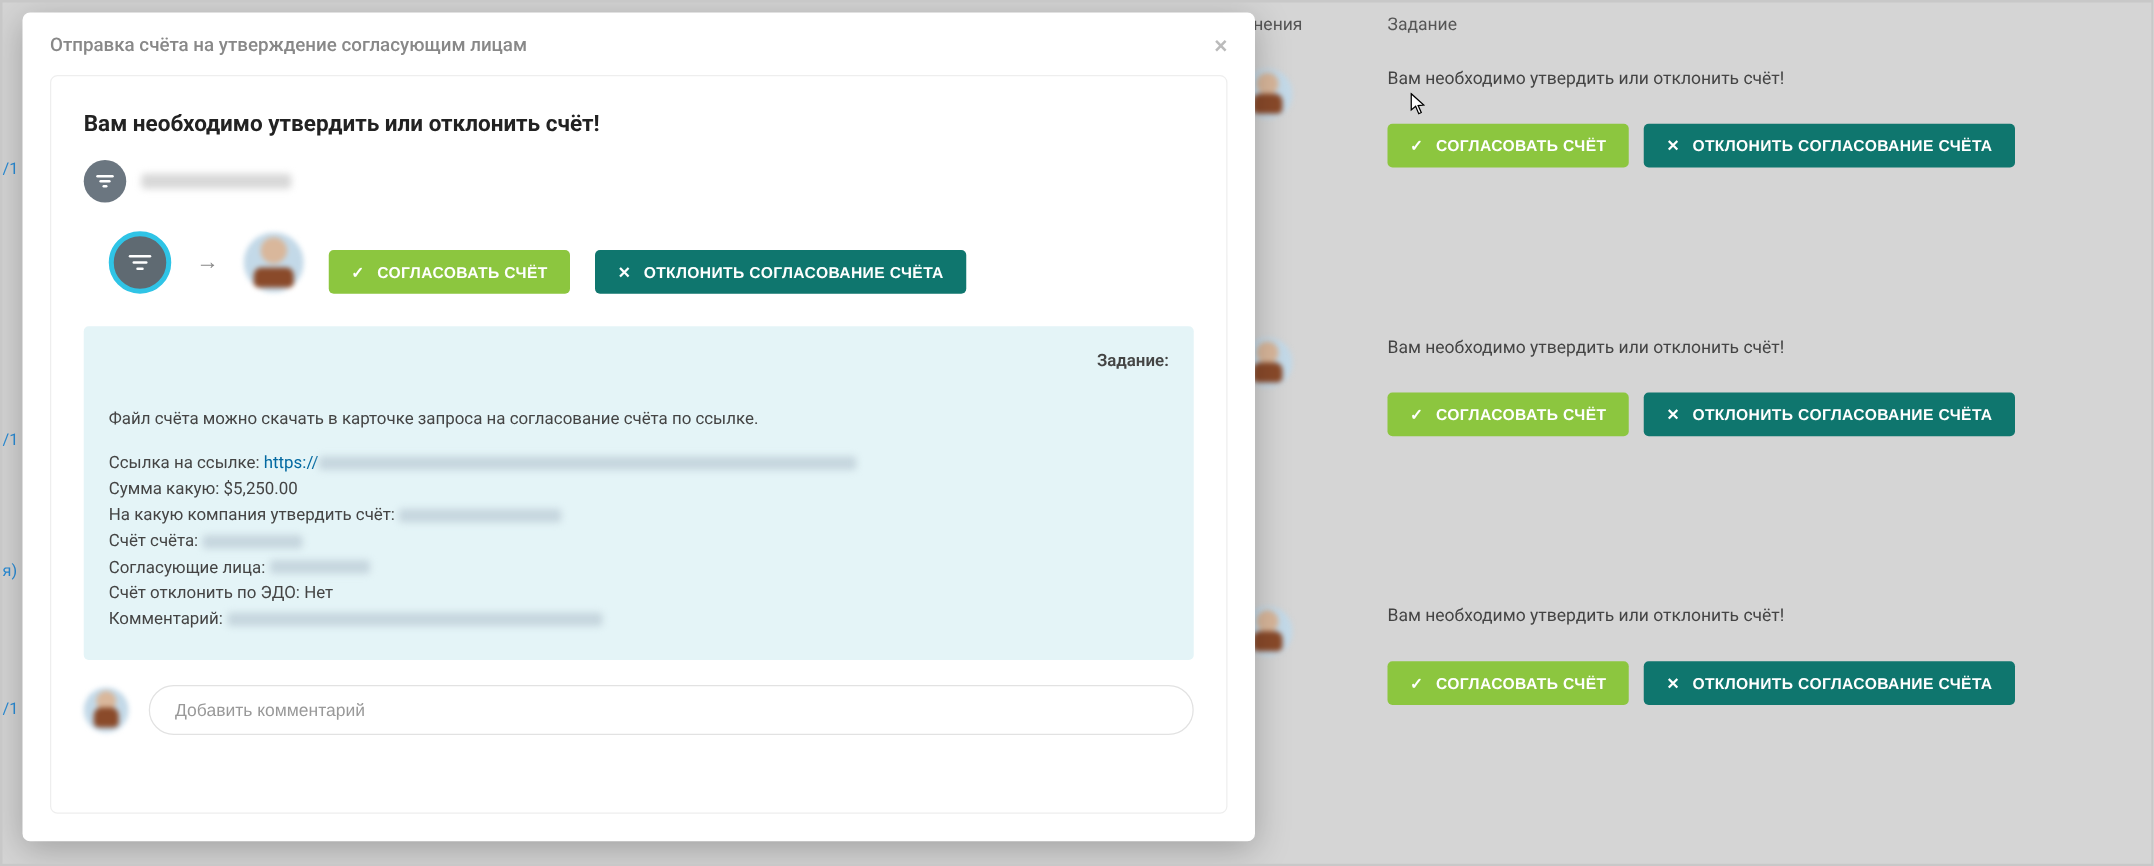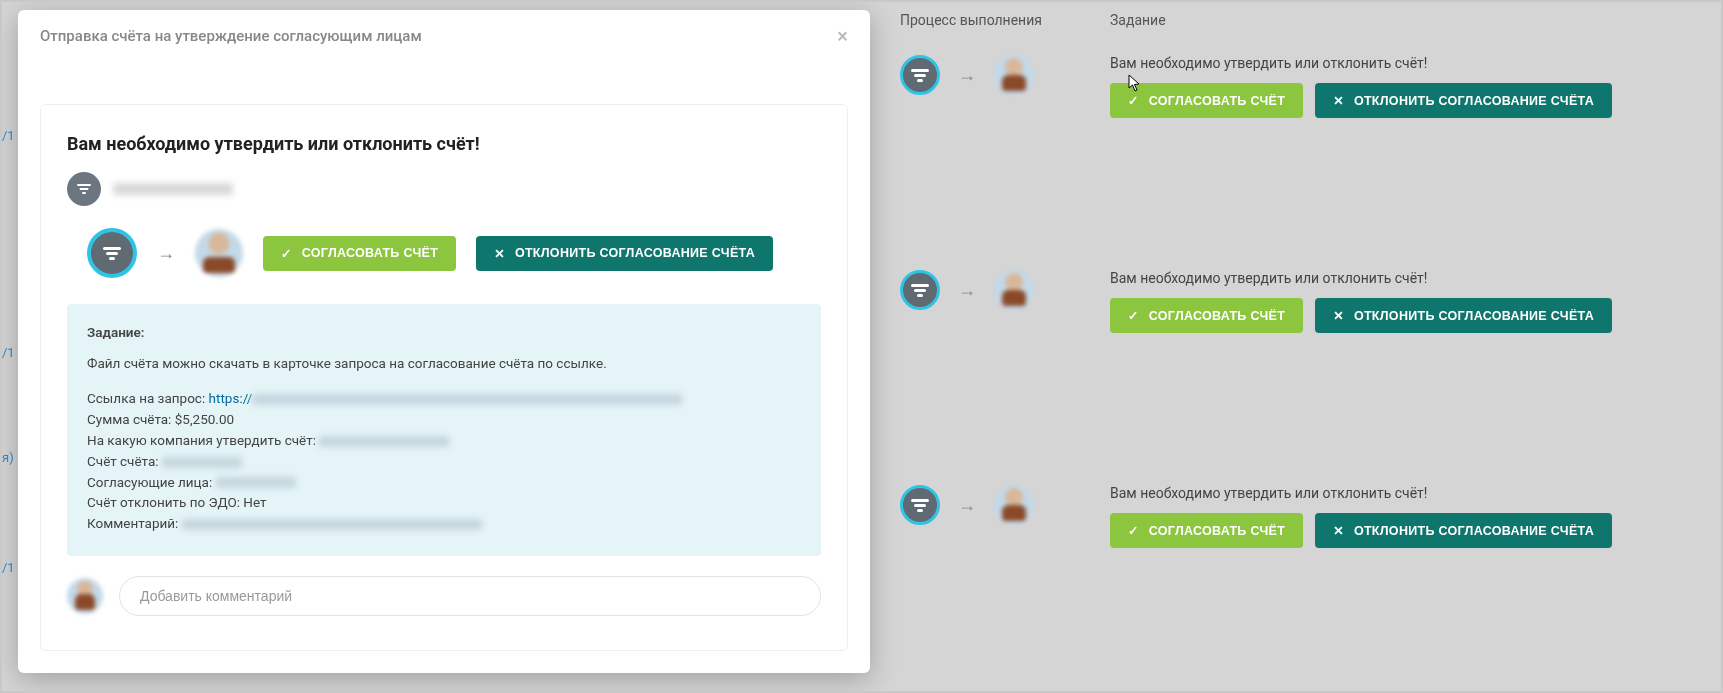--- a/index.html
+++ b/index.html
@@ -122,40 +122,40 @@
     gap: 10px;
     padding: 10px 18px;
     border: none;
     border-radius: 4px;
     color: #fff;
     font-size: 12.5px;
     font-weight: 600;
     letter-spacing: 0.3px;
     cursor: pointer;
     text-transform: uppercase;
+    margin-top: 16px;
   }
   .btn-approve { background: #8cc63f; }
   .btn-reject { background: #0f766e; }
   .btn .ico-check::before { content: "✓"; font-weight: bold; }
   .btn .ico-x::before { content: "✕"; font-weight: bold; }
 
   
   .modal {
     position: absolute;
     top: 10px;
     left: 18px;
-    width: 852px;
+    width: 986px;
     bottom: 20px;
     background: #fff;
     border-radius: 6px;
     box-shadow: 0 6px 28px rgba(0,0,0,0.25);
     display: flex;
     flex-direction: column;
     overflow: hidden;
-    gap: 44px;
   }
   .modal-header {
     padding: 16px 22px 14px 22px;
     display: flex;
     align-items: center;
     justify-content: space-between;
     color: #888;
     font-size: 15px;
     font-weight: 500;
   }
@@ -224,21 +224,22 @@
     background: #e4f4f7;
     border-radius: 4px;
     padding: 18px 20px 22px 20px;
     color: #444;
     font-size: 13.5px;
     line-height: 1.55;
     margin-bottom: 20px;
   }
   .task-panel .heading {
     font-weight: 600;
-    margin-bottom: 10px;
+    margin-bottom: 25px;
+    text-align: right;
   }
   .task-panel .desc { margin-bottom: 14px; }
   .task-panel a.link { color: #0369a1; text-decoration: none; }
   .blur-span {
     display:inline-block;
     background:#c6d6de;
     filter: blur(3px);
     border-radius:3px;
     height:11px;
     vertical-align:middle;
@@ -413,25 +414,25 @@
       <button class="btn btn-reject">
           <span class="ico-x"></span>
           <span>ОТКЛОНИТЬ СОГЛАСОВАНИЕ СЧЁТА</span>
         </button>
     </div>
 
     <div class="task-panel">
       <div class="heading">Задание:</div>
       <div class="desc">Файл счёта можно скачать в карточке запроса на согласование счёта по ссылке.</div>
       <div>
-        <span>Ссылка на запрос:</span>
+        <span>Ссылка на ссылке:</span>
         <a class="link"><span>https://</span><span class="blur-span" style="width:430px;"></span></a>
       </div>
       <div>
-        <span>Сумма счёта:</span>
+        <span>Сумма какую:</span>
         <span>$5,250.00</span>
       </div>
       <div>
         <span>На какую компания утвердить счёт:</span>
         <span class="blur-span" style="width:130px;"></span>
       </div>
       <div>
         <span>Счёт счёта:</span>
         <span class="blur-span" style="width:80px;"></span>
       </div>

